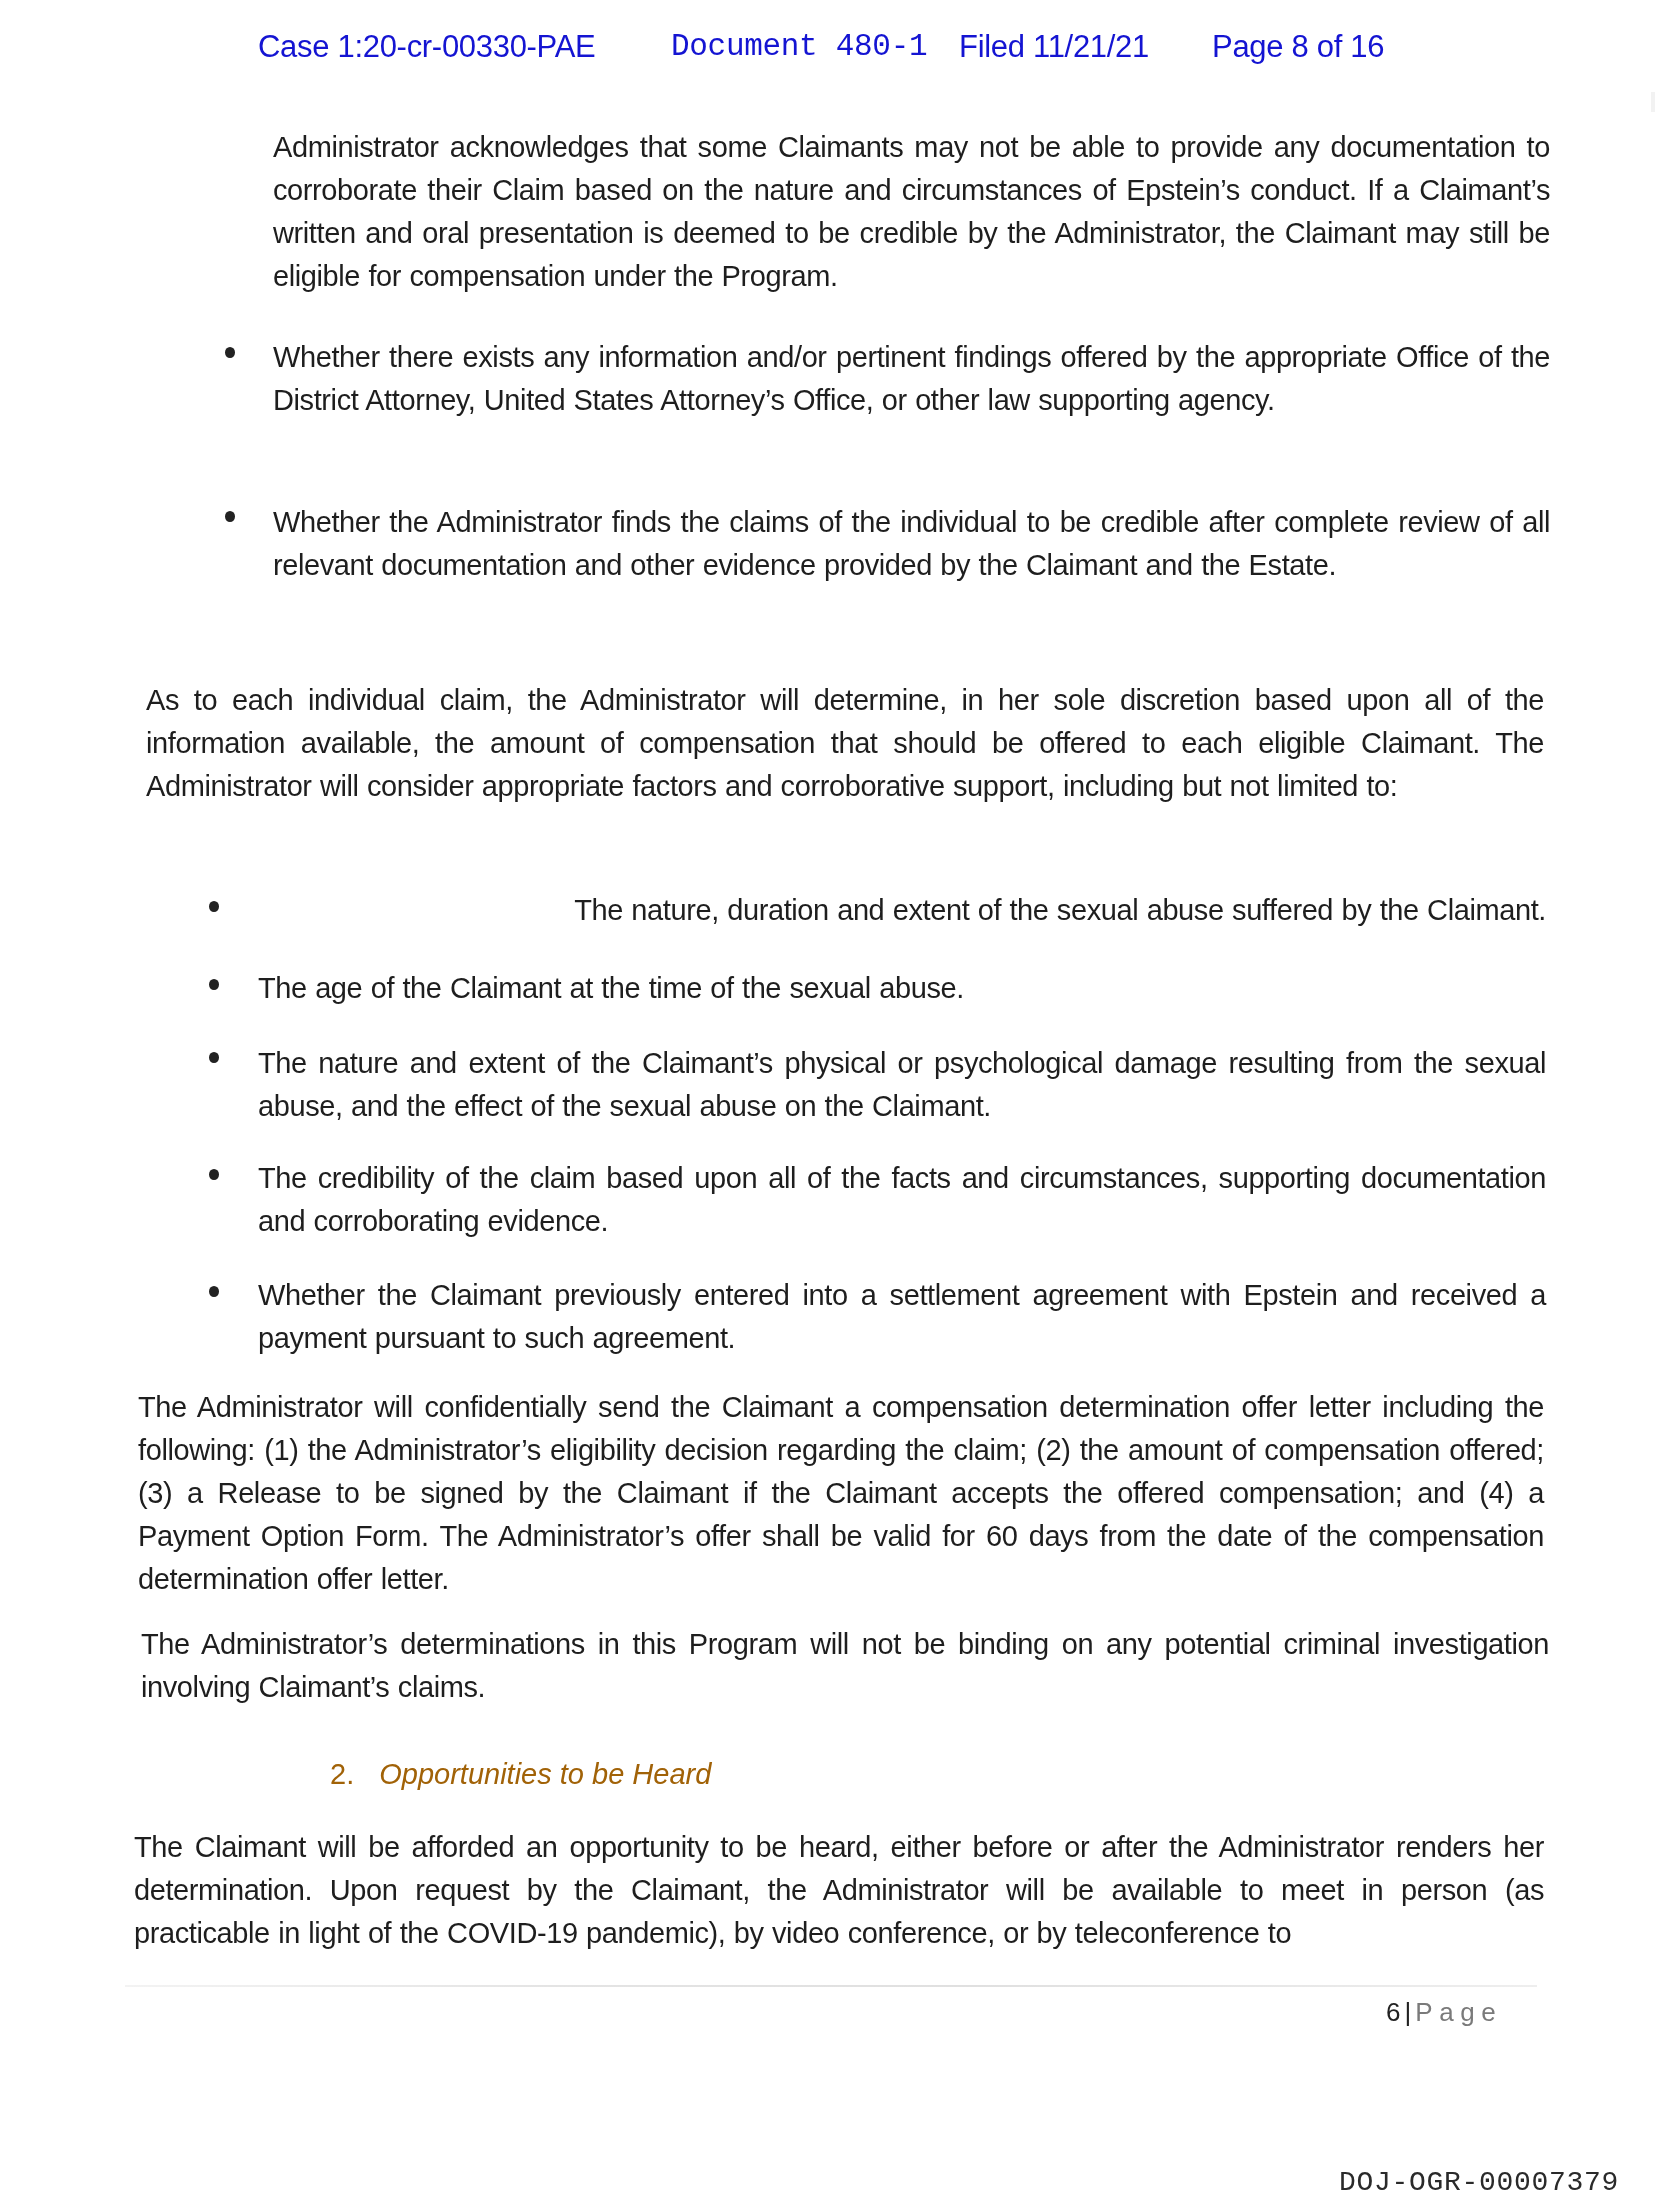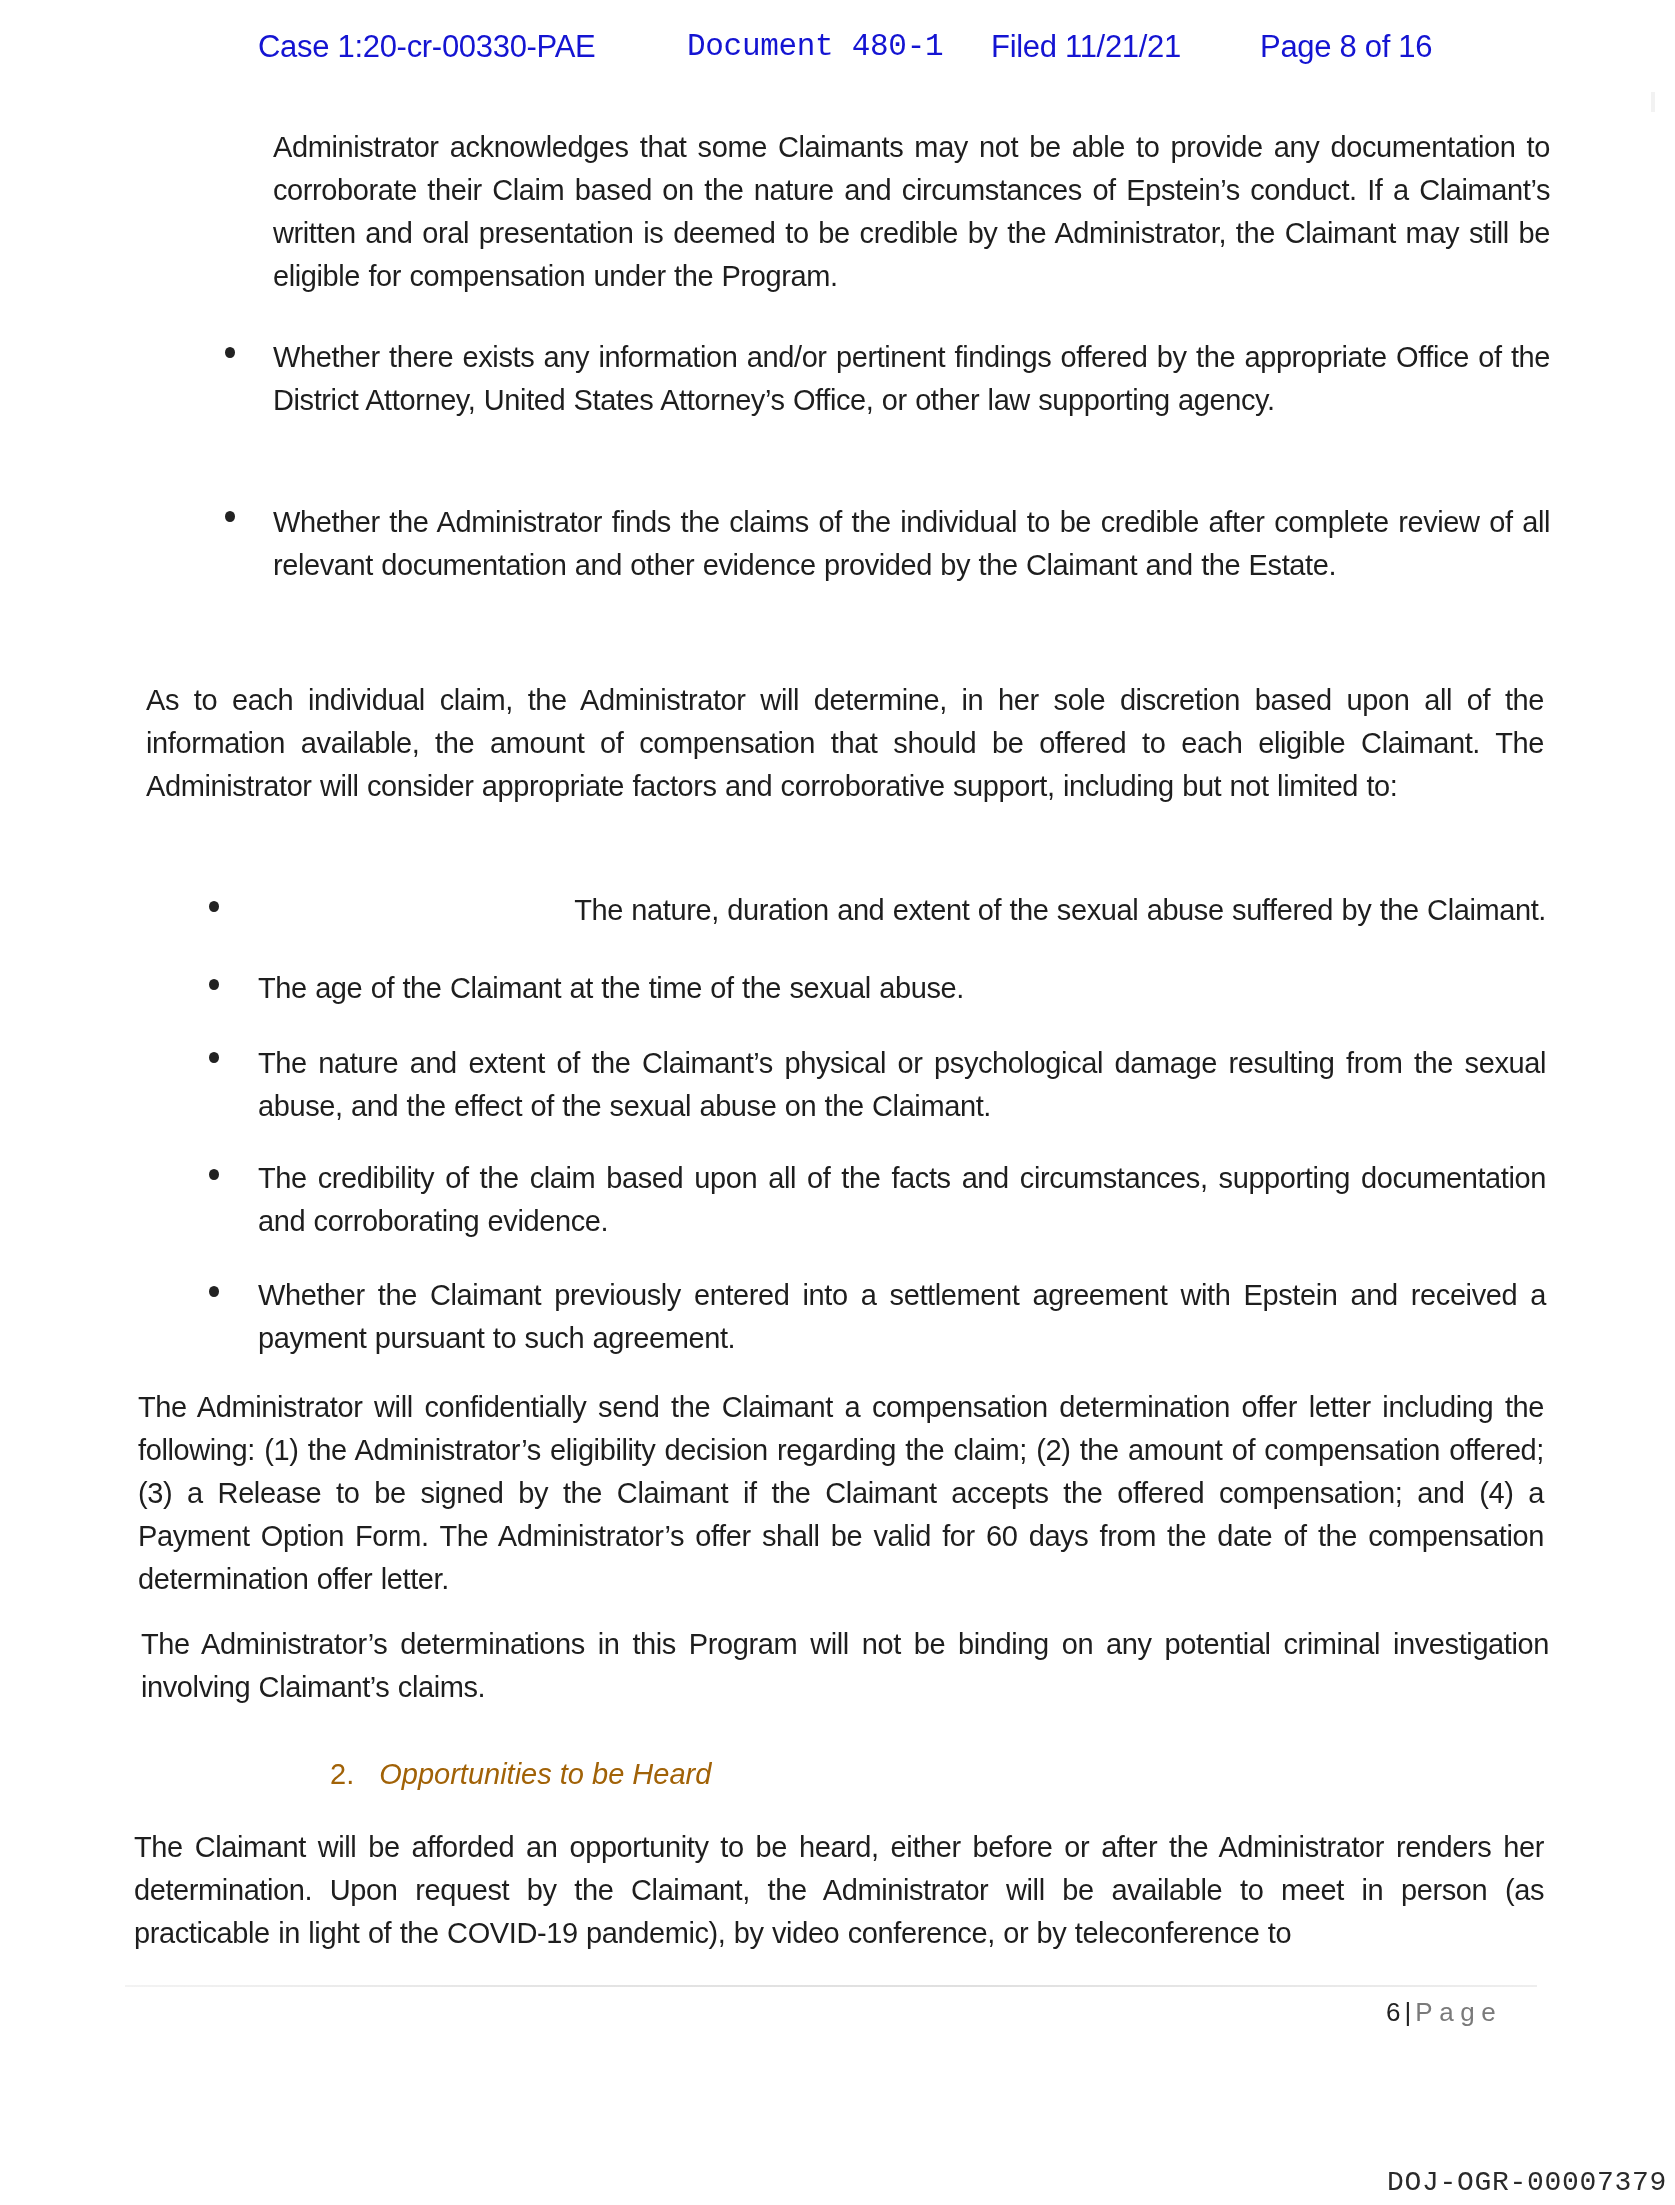--- a/index.html
+++ b/index.html
@@ -21,21 +21,21 @@
       width: 1675px;
       height: 2205px;
       background: #ffffff;
     }
     
     .ecf-header {
       position: absolute;
       top: 29px;
       left: 258px;
       display: flex;
-      gap: 16px;
+      gap: 0;
       font-family: "Liberation Sans", sans-serif;
       font-size: 31px;
       color: #1414d2;
       letter-spacing: -0.3px;
       white-space: nowrap;
     }
     .ecf-header span { display: inline-block; }
     .ecf-case { width: 413px; }
     .ecf-doc { width: 288px; font-family: Liberation Mono, monospace; }
     .ecf-filed { width: 253px; }
@@ -90,21 +90,21 @@
       font-size: 26px;
       white-space: nowrap;
     }
     .page-number .num { color: #222; }
     .page-number .sep { color: #222; margin: 0 4px; }
     .page-number .word { color: #7a7a7a; letter-spacing: 6.6px; margin-top: 40px; }
 
     .bates {
       position: absolute;
       top: 2167px;
-      left: 1387px;
+      left: 1339px;
       font-family: "Liberation Mono", monospace;
       font-size: 28px;
       color: #2a2a2a;
       letter-spacing: 0.7px;
       white-space: nowrap;
     }
     .scan-mark {
       position: absolute;
       right: 20px;
       top: 92px;

